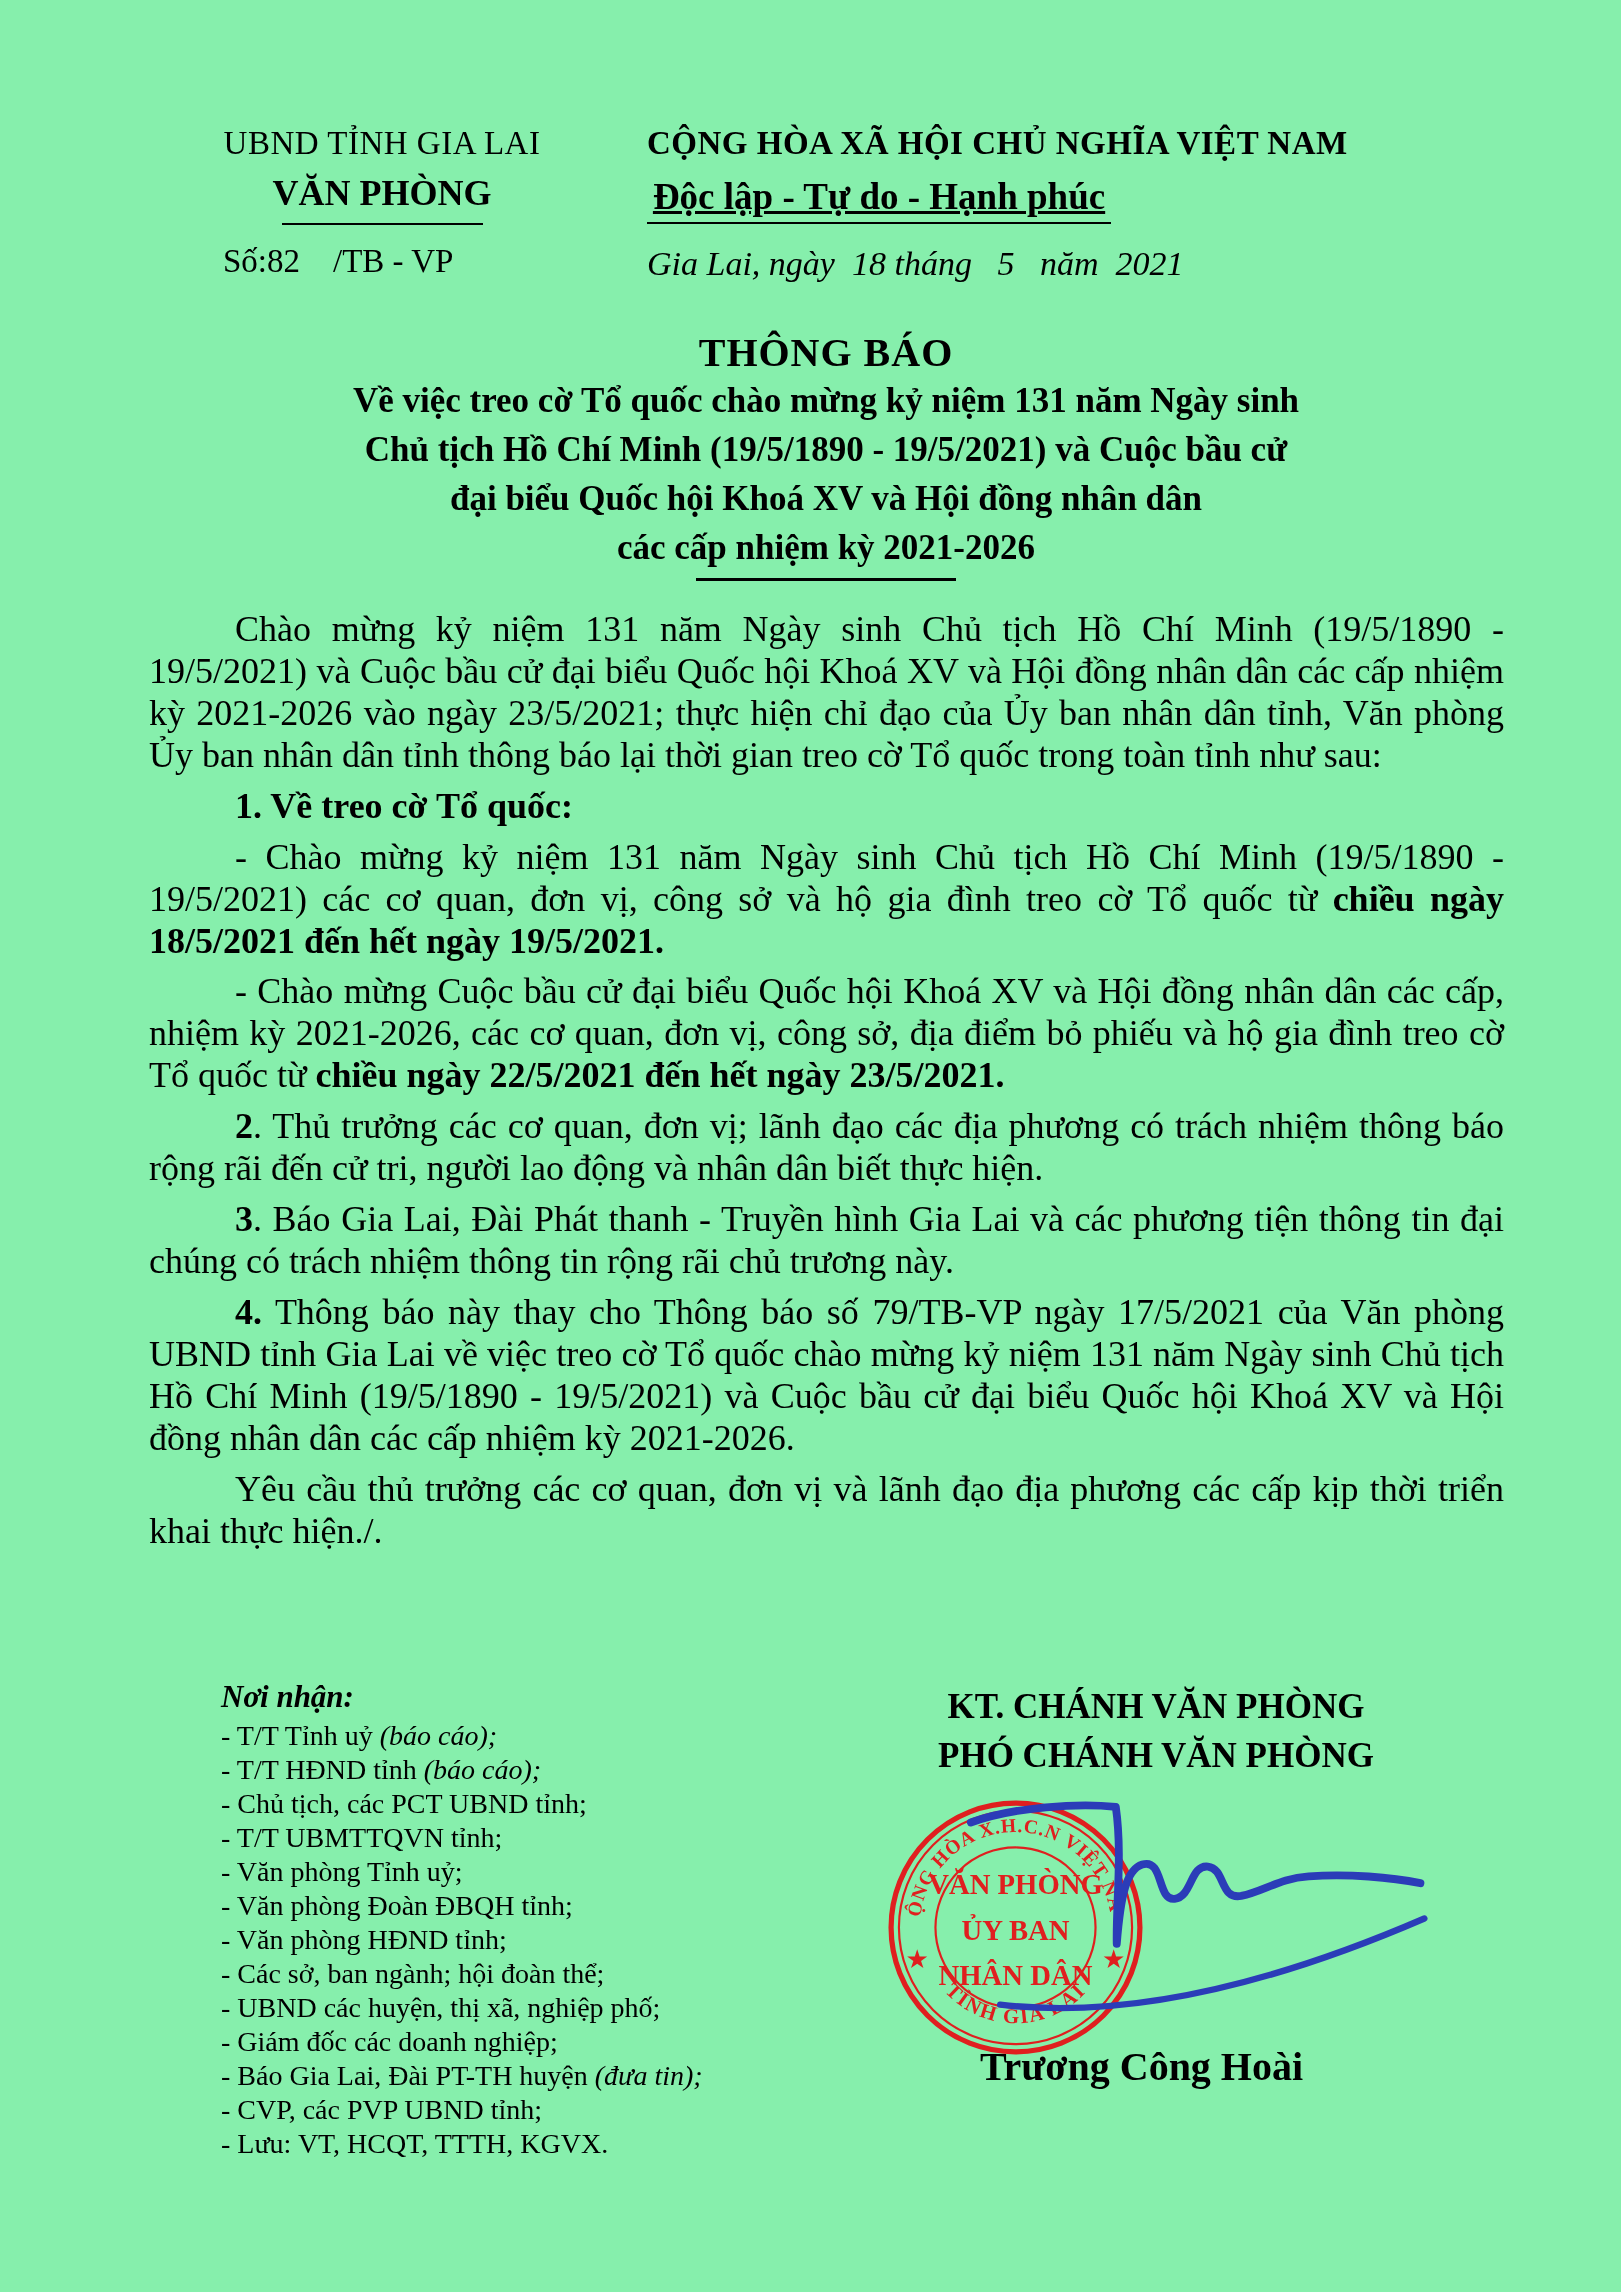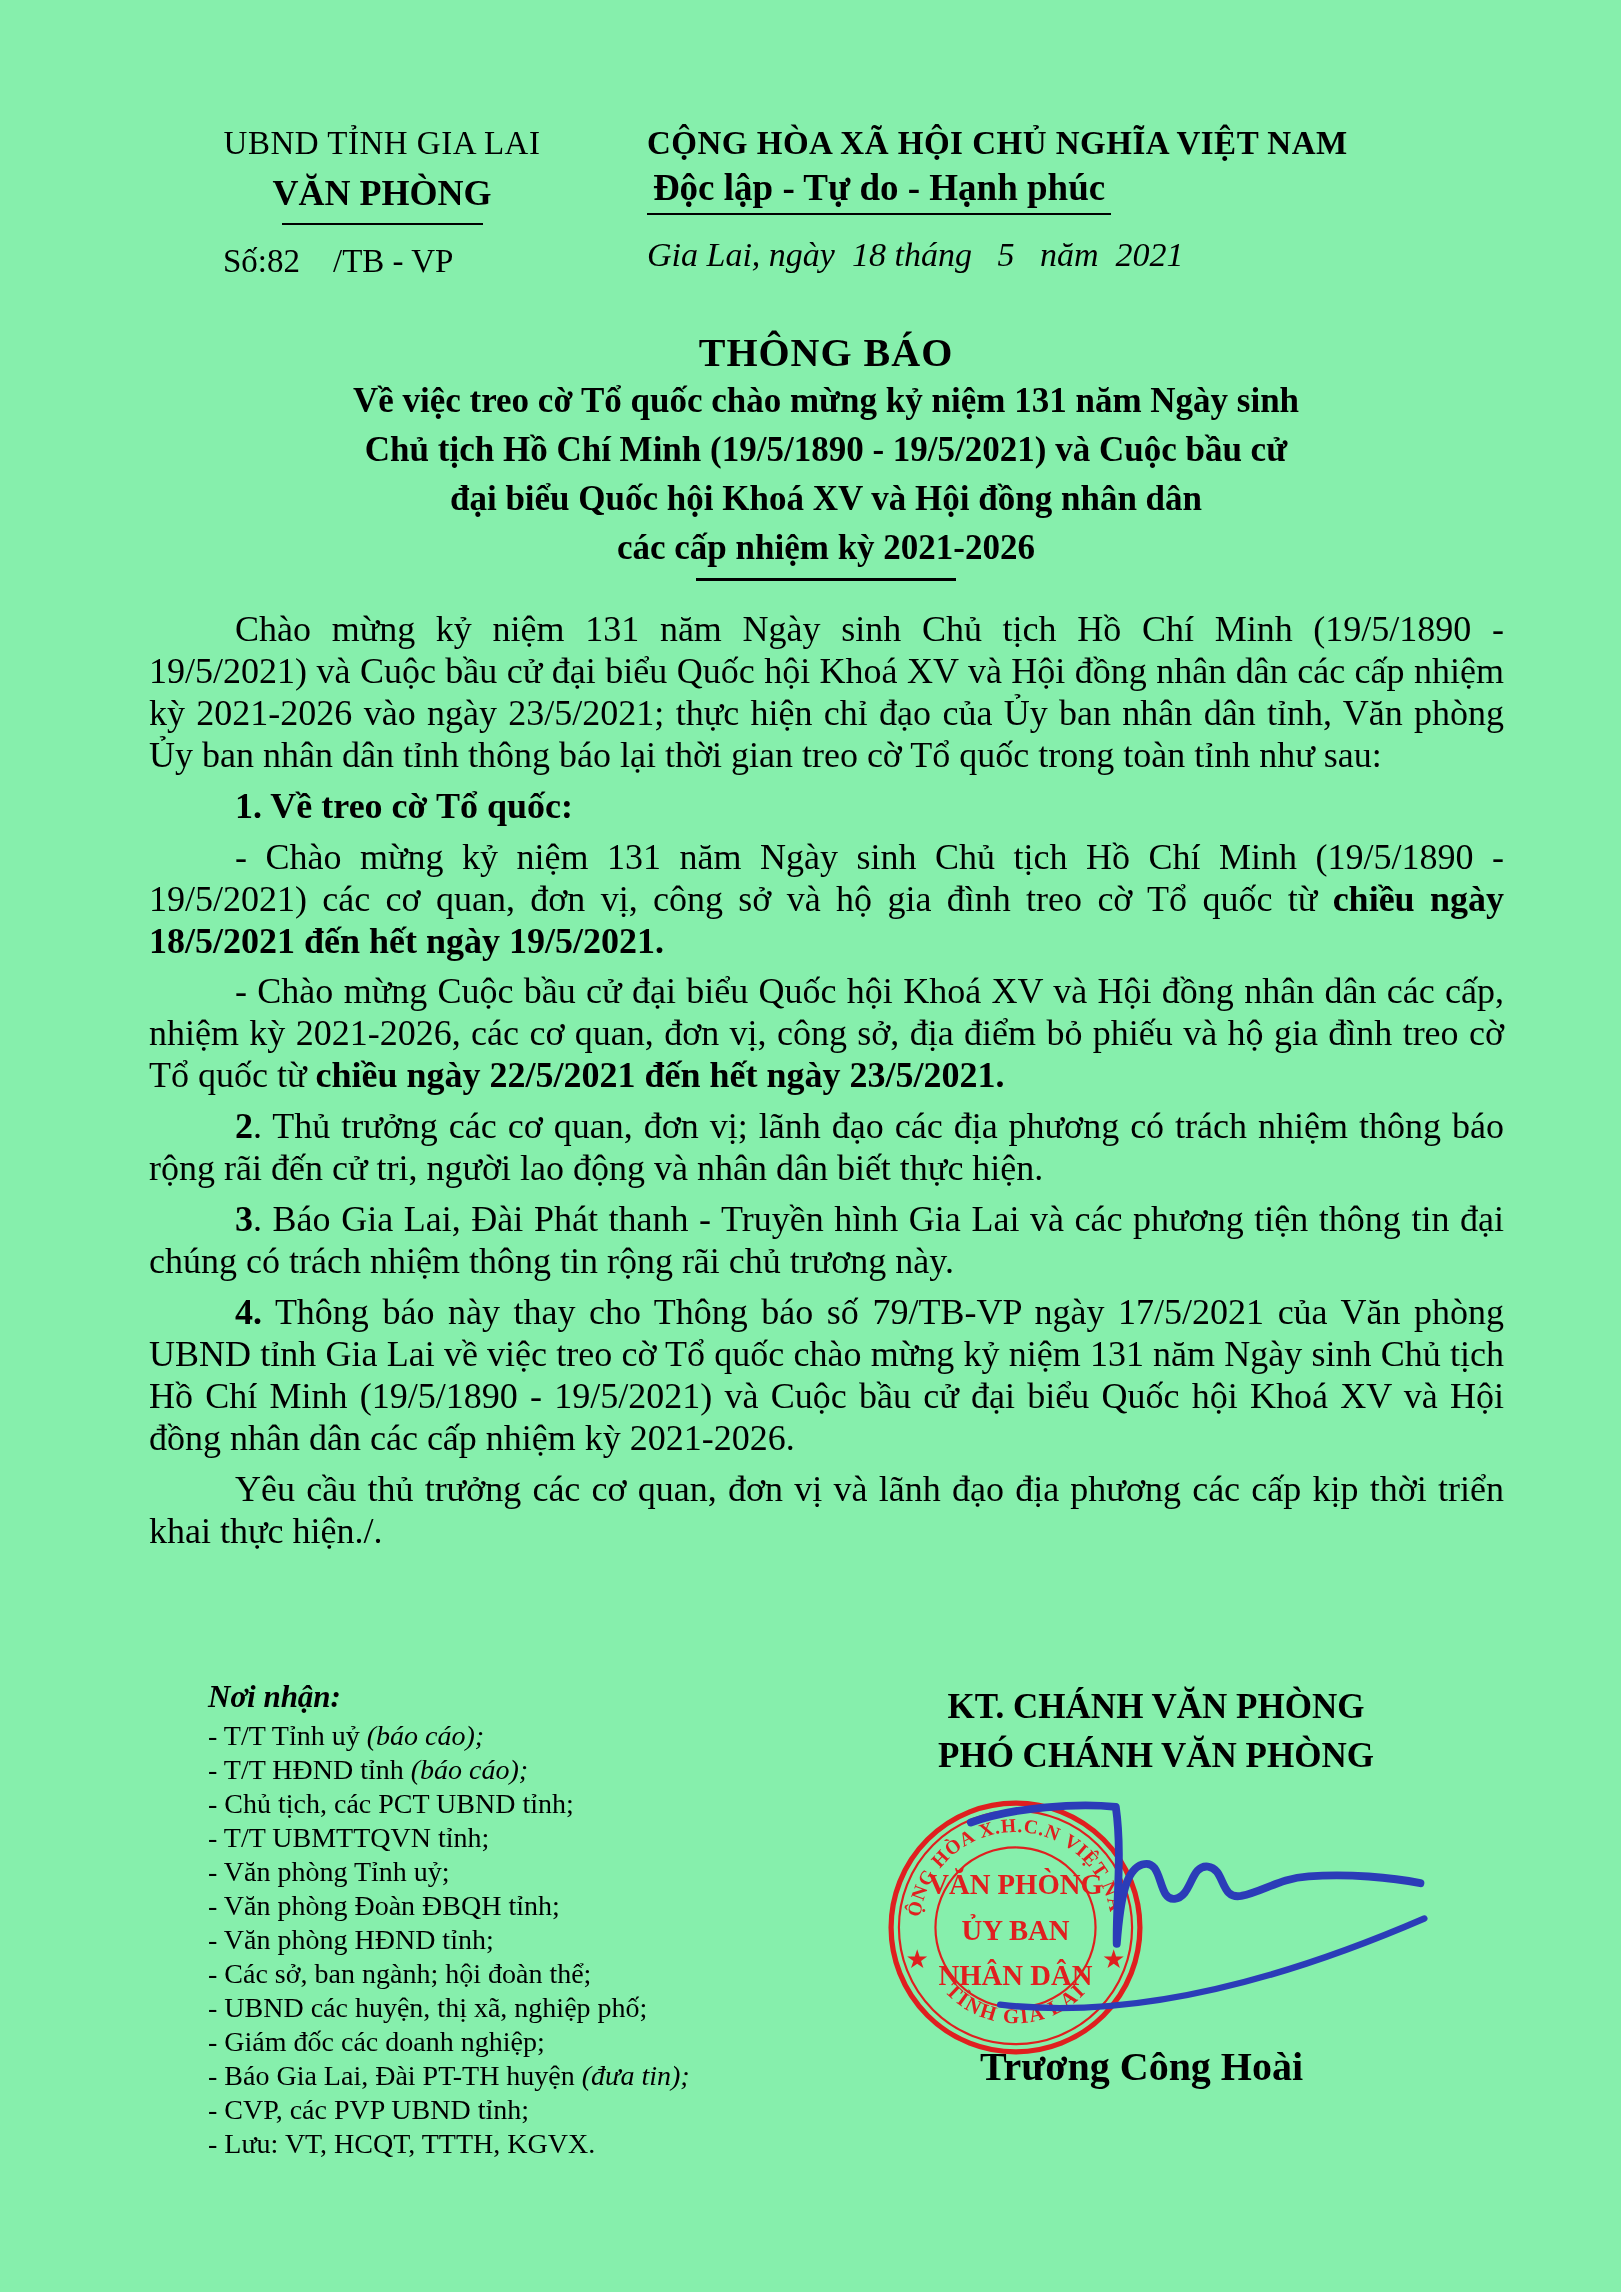--- a/index.html
+++ b/index.html
@@ -19,37 +19,37 @@
   .hdr-left{position:absolute;left:147px;top:125px;width:470px;text-align:center;}
   .hdr-left .hl1{font-size:33px;letter-spacing:0.5px;}
   .hdr-left .hl2{font-size:36px;font-weight:bold;margin-top:9.8px;}
   .rule{background:#000;height:2.9px;}
   .rule-left{width:201px;margin:8.8px auto 0 auto;}
   .doc-number{position:absolute;left:223px;top:243px;font-size:33px;white-space:pre;}
 
   .hdr-right{position:absolute;left:647px;top:125px;width:843px;}
   .hdr-right .hr1{font-size:33px;font-weight:bold;letter-spacing:0.5px;}
   .hdr-right .hr2{display:inline-block;font-size:37px;font-weight:bold;
-                  border-bottom:2.9px solid #000;padding:0 5.9px 3.9px 5.9px;margin-top:4px;}
+                  border-bottom:2.9px solid #000;padding:0 5.9px 3.9px 5.9px;margin-top:13px;text-decoration:underline;}
   .date-line{font-size:34px;font-style:italic;margin-top:21.6px;white-space:pre;}
 
   
   .title-block{position:absolute;left:147px;top:329px;width:1358px;text-align:center;}
   .doc-type{font-size:40px;font-weight:bold;letter-spacing:1px;}
   .title-line{font-size:35px;font-weight:bold;line-height:49px;}
   .title-line:first-of-type{margin-top:5.9px;}
   .rule-title{width:260px;margin:5.9px auto 0 auto;}
 
   
   .body-text{position:absolute;left:149px;top:608px;width:1355px;
              font-size:36px;line-height:42px;text-align:justify;}
   .body-text p{margin:0 0 8.8px 0;text-indent:86px;}
 
   
-  .recipients{position:absolute;left:208px;top:1680px;font-size:28px;line-height:34px;}
+  .recipients{position:absolute;left:221px;top:1680px;font-size:28px;line-height:34px;}
   .rcpt-heading{font-size:31px;font-weight:bold;font-style:italic;margin-bottom:4.9px;}
 
   
   .sig-titles{position:absolute;left:872px;top:1682px;width:568px;text-align:center;
               font-size:35px;font-weight:bold;line-height:49px;}
   .stamp{position:absolute;left:885px;top:1797px;width:261px;height:261px;}
   .handwriting{position:absolute;left:956px;top:1797px;width:490px;height:240px;}
   .sig-name{position:absolute;left:877px;top:2043px;width:529px;text-align:center;
             font-size:40px;font-weight:bold;}
 </style>

